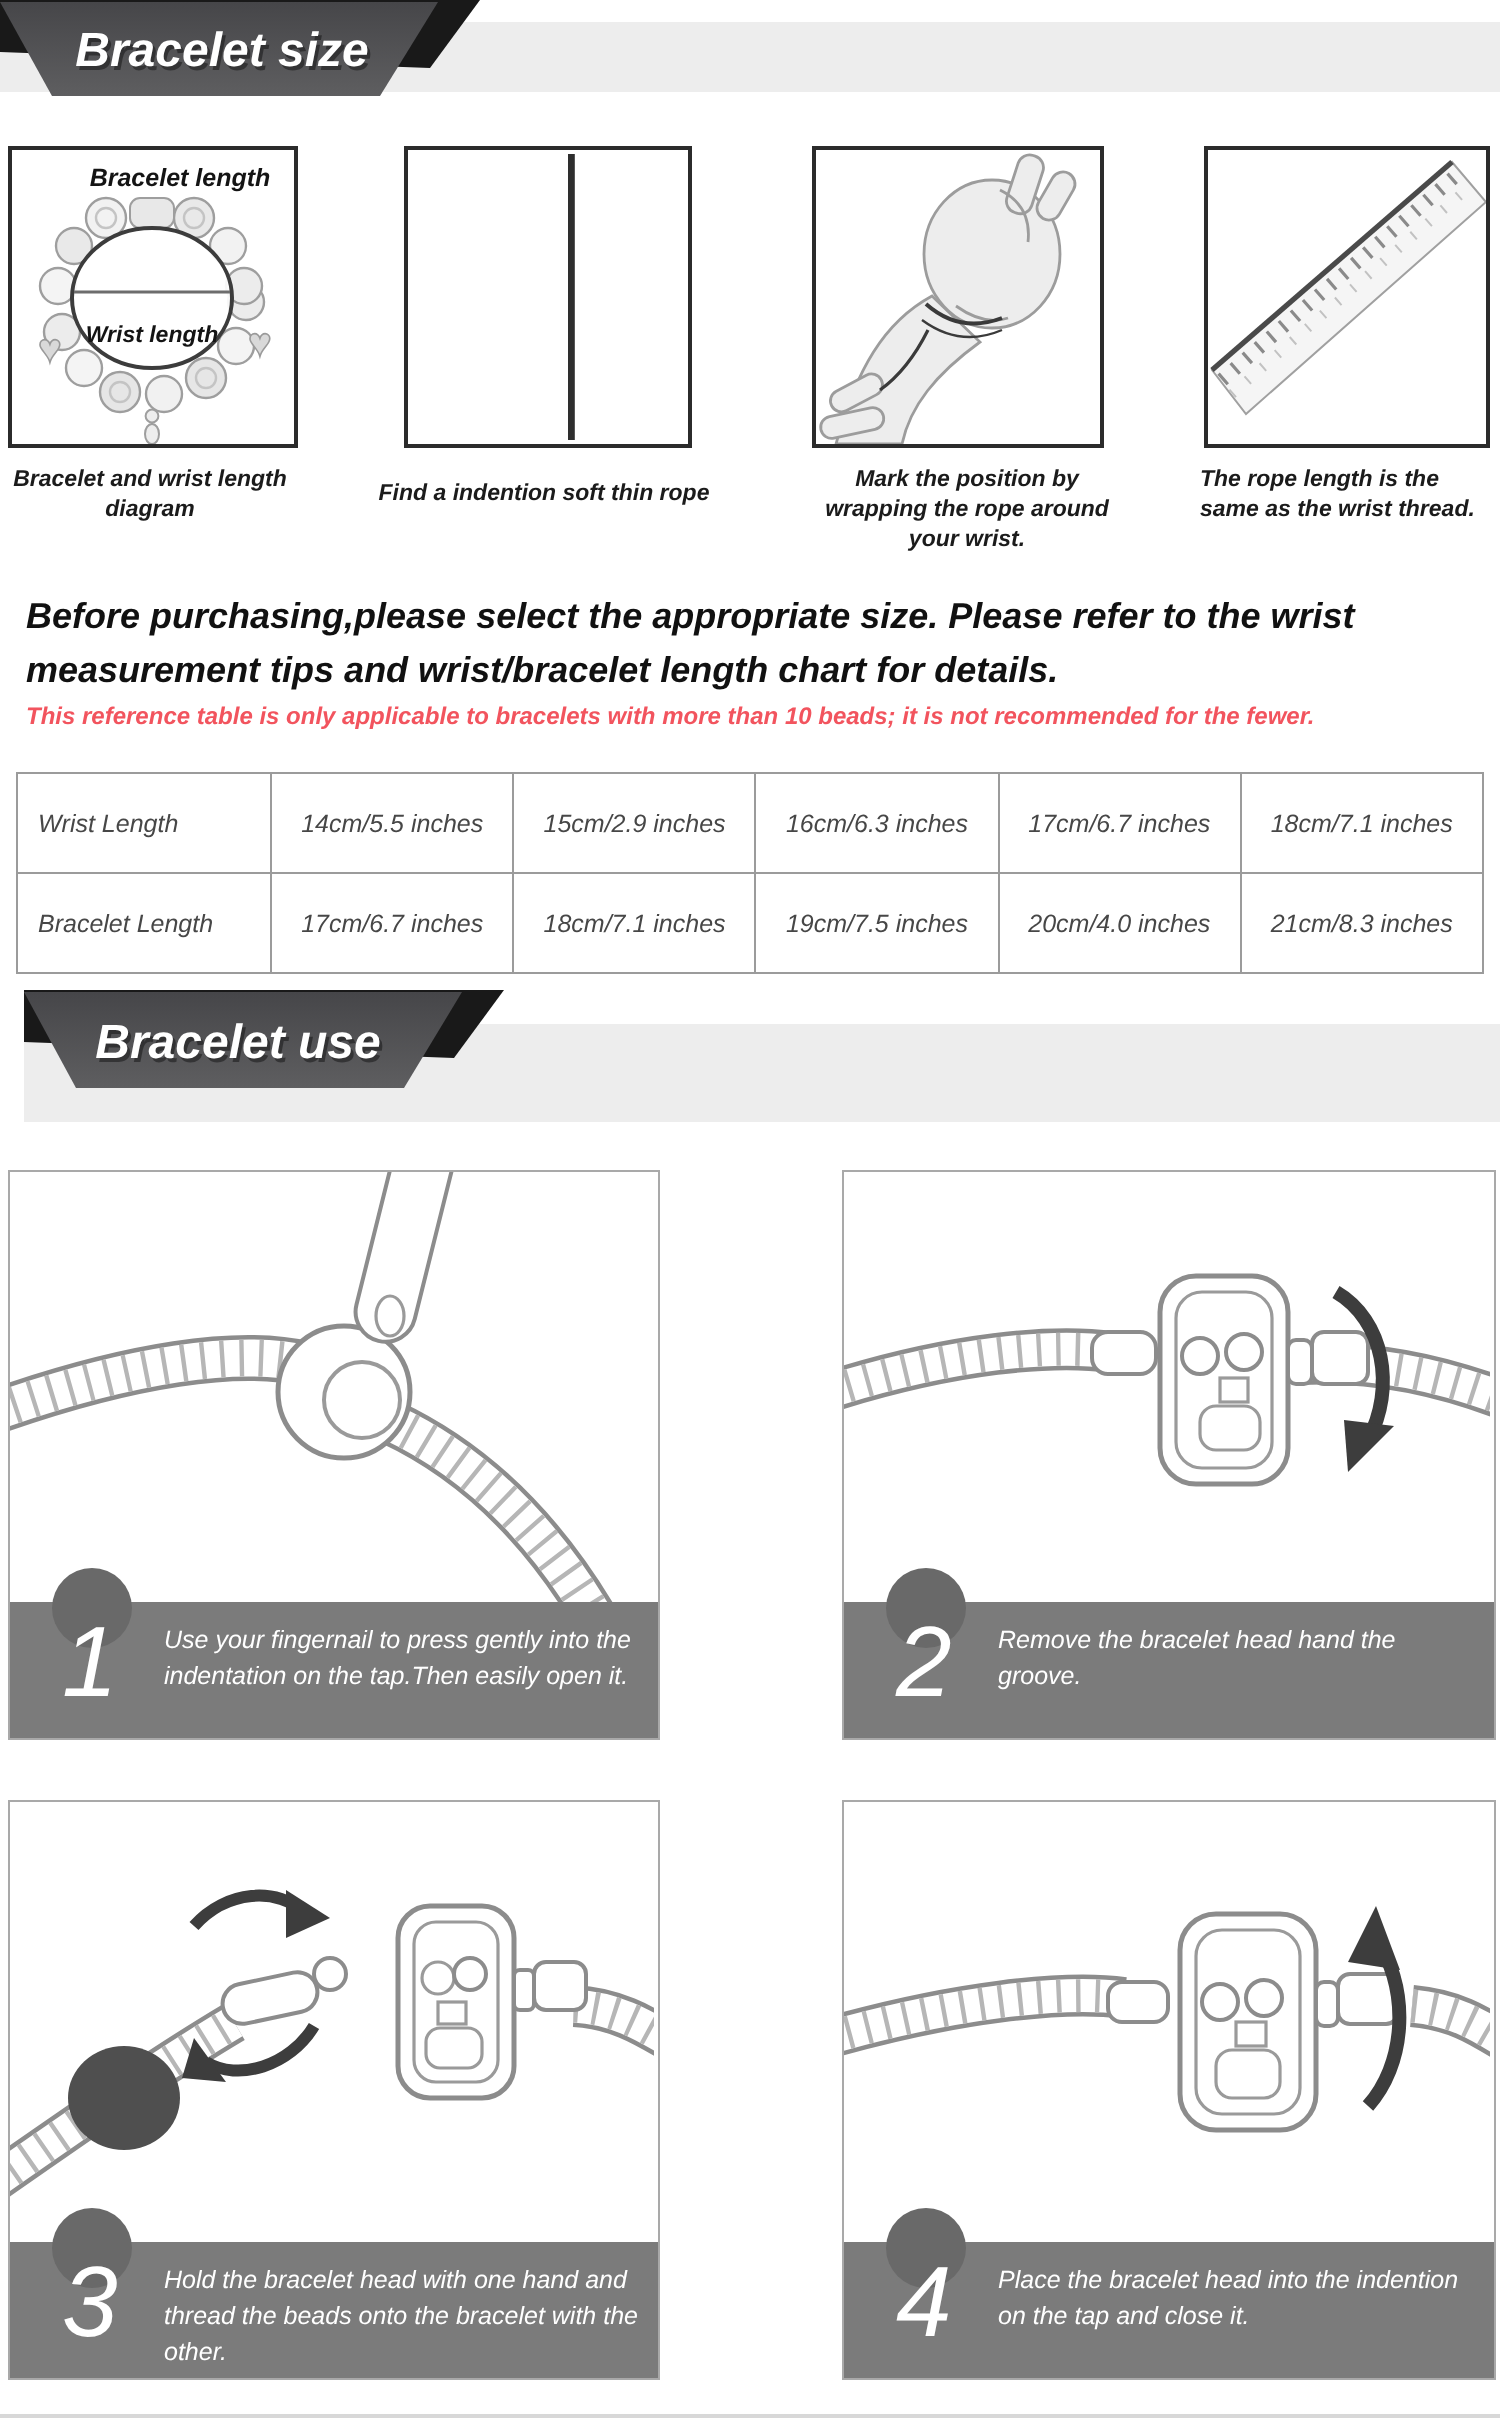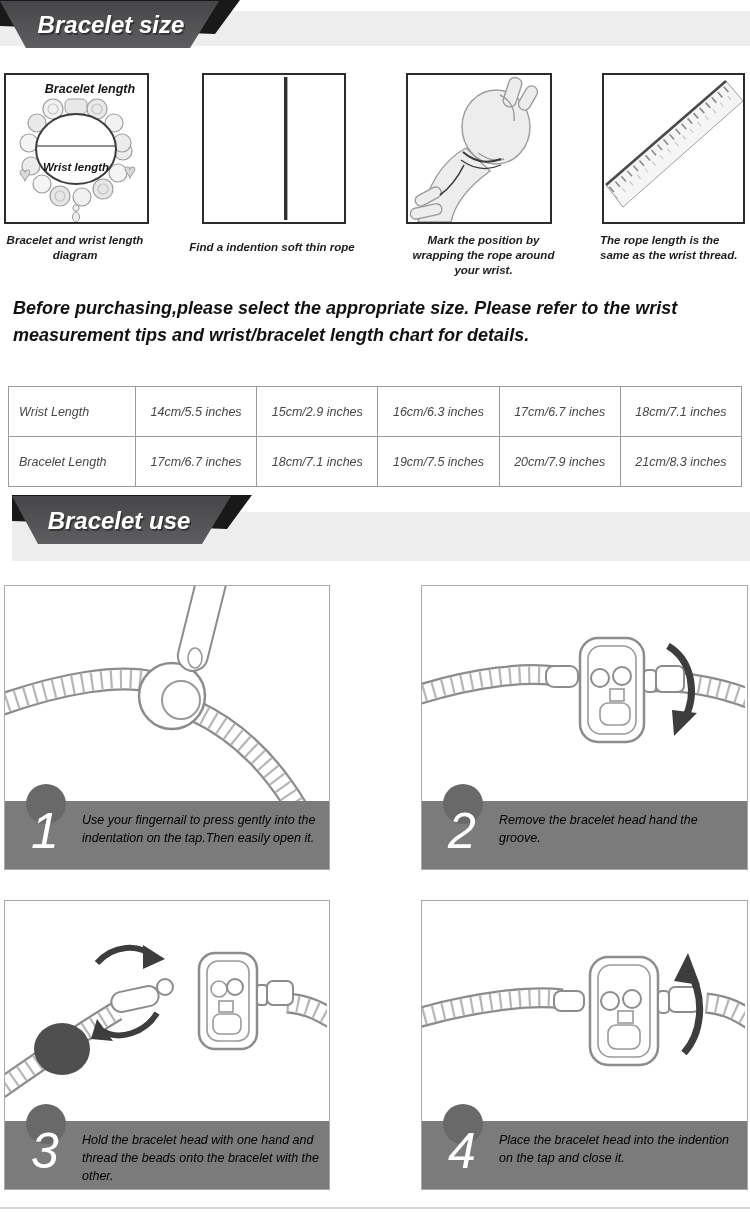--- a/index.html
+++ b/index.html
@@ -30,21 +30,21 @@
 
   
   .panel{position:absolute;background:#fff;border:1px solid #a9a9a9;}
   .panel .art{position:absolute;left:0;top:0;right:0;}
   .stepbar{position:absolute;left:0;right:0;bottom:0;height:68px;background:#7b7b7b;}
   .bump{position:absolute;width:40px;height:40px;border-radius:50%;background:#696969;
         left:21px;top:-17px;}
   .stepnum{position:absolute;left:26px;top:5px;font-size:50px;font-weight:300;color:#fff;
         line-height:1;font-family:"Liberation Sans",sans-serif;}
   .steptext{position:absolute;left:77px;top:10px;right:10px;font-size:12.5px;font-weight:500;
-        color:#000000;line-height:1.45;}
+        color:#ffffff;line-height:1.45;}
 
   .bottom-divider{position:absolute;left:0;right:0;top:1207px;height:2px;background:#d8d8d8;}
 
   svg text{font-family:"Liberation Sans",sans-serif;}
 </style>
 </head>
 <body>
 
 <div class="page">
 
@@ -138,37 +138,38 @@
       <line x1="12" y1="122" x2="130" y2="19" stroke="#c2c2c2" stroke-width="5" stroke-dasharray="1 9"></line>
     </svg>
   </div>
 
   <div class="figcap cap-center" style="left:2px;width:146px;">Bracelet and wrist length diagram</div>
   <div class="figcap cap-center" style="left:172px;width:200px;top:240px;">Find a indention soft thin rope</div>
   <div class="figcap" style="left:406px;width:155px;text-align:center;">Mark the position by wrapping the rope around your wrist.</div>
   <div class="figcap" style="left:600px;width:150px;">The rope length is the same as the wrist thread.</div>
 
   <div class="notice">Before purchasing,please select the appropriate size. Please refer to the wrist measurement tips and wrist/bracelet length chart for details.</div>
+  <div class="warning">This reference table is only applicable to bracelets with more than 10 beads; it is not recommended for the fewer.</div>
 
   <table class="size-table">
     <tbody>
         <tr>
       <th>Wrist Length</th>
       <td>14cm/5.5 inches</td>
       <td>15cm/2.9 inches</td>
       <td>16cm/6.3 inches</td>
       <td>17cm/6.7 inches</td>
       <td>18cm/7.1 inches</td>
     </tr>
     <tr>
       <th>Bracelet Length</th>
       <td>17cm/6.7 inches</td>
       <td>18cm/7.1 inches</td>
       <td>19cm/7.5 inches</td>
-      <td>20cm/7.9 inches</td>
+      <td>20cm/4.0 inches</td>
       <td>21cm/8.3 inches</td>
     </tr>
   </tbody>
     </table>
 
   <div class="abs" style="left:12px;top:492px;width:750px;height:70px;">
     <div class="band" style="top:20px;height:49px;"></div>
     <svg class="ribbon" width="250" height="55" viewBox="0 0 250 55">
       <defs>
         <linearGradient id="g2" x1="0" y1="0" x2="0" y2="1">

